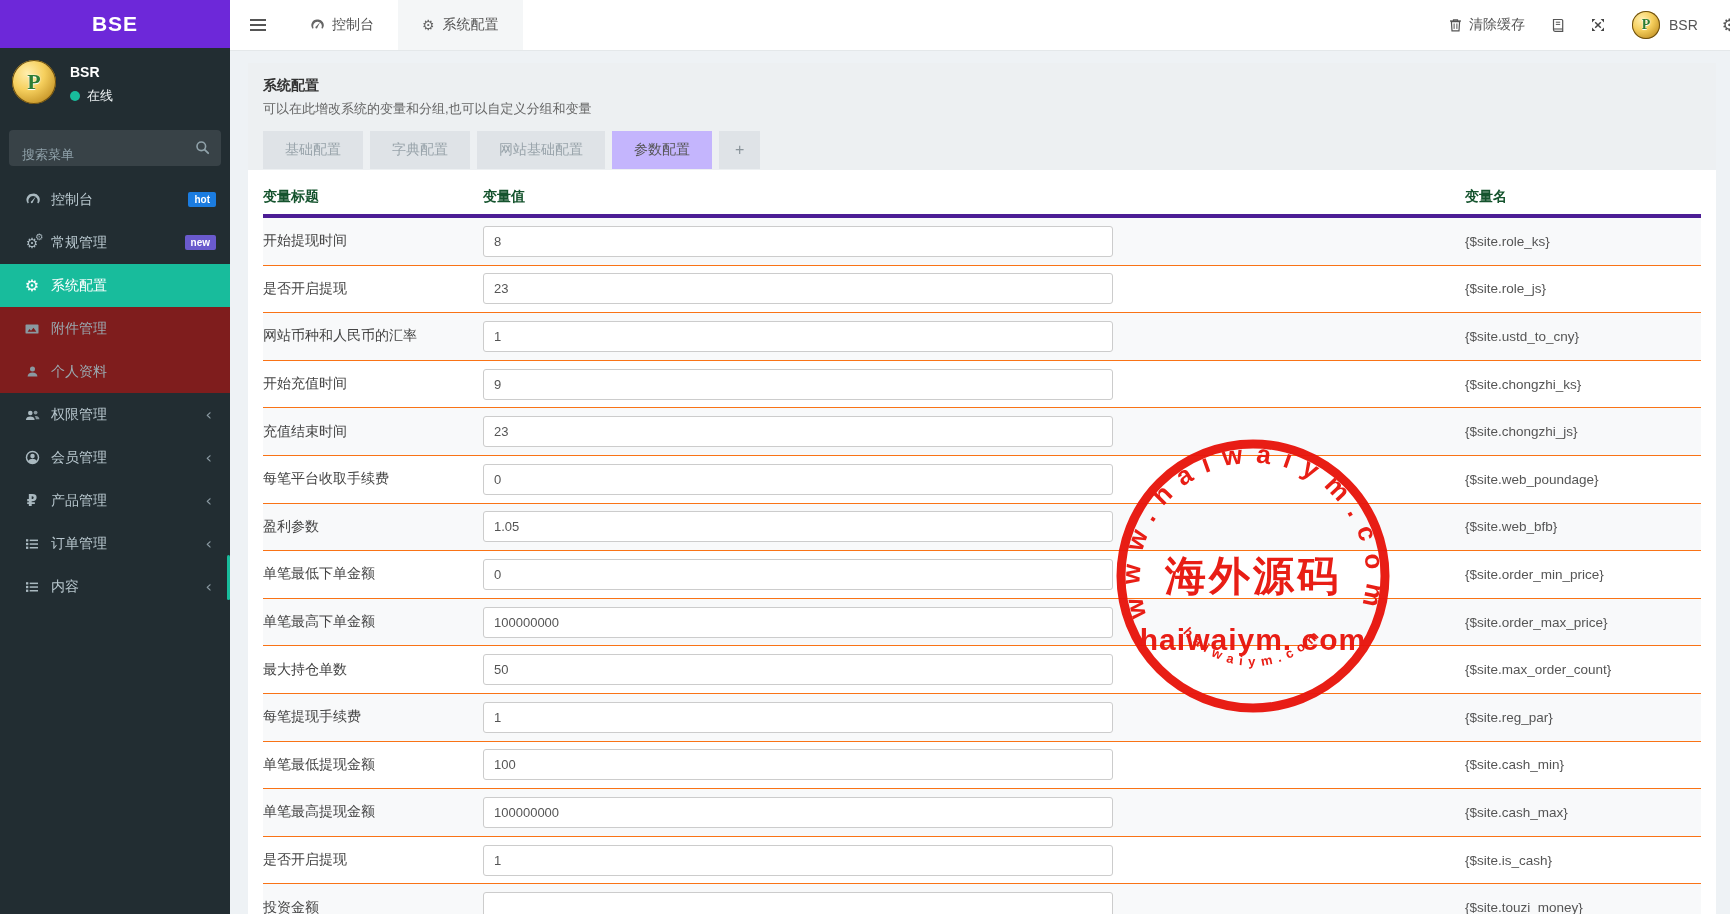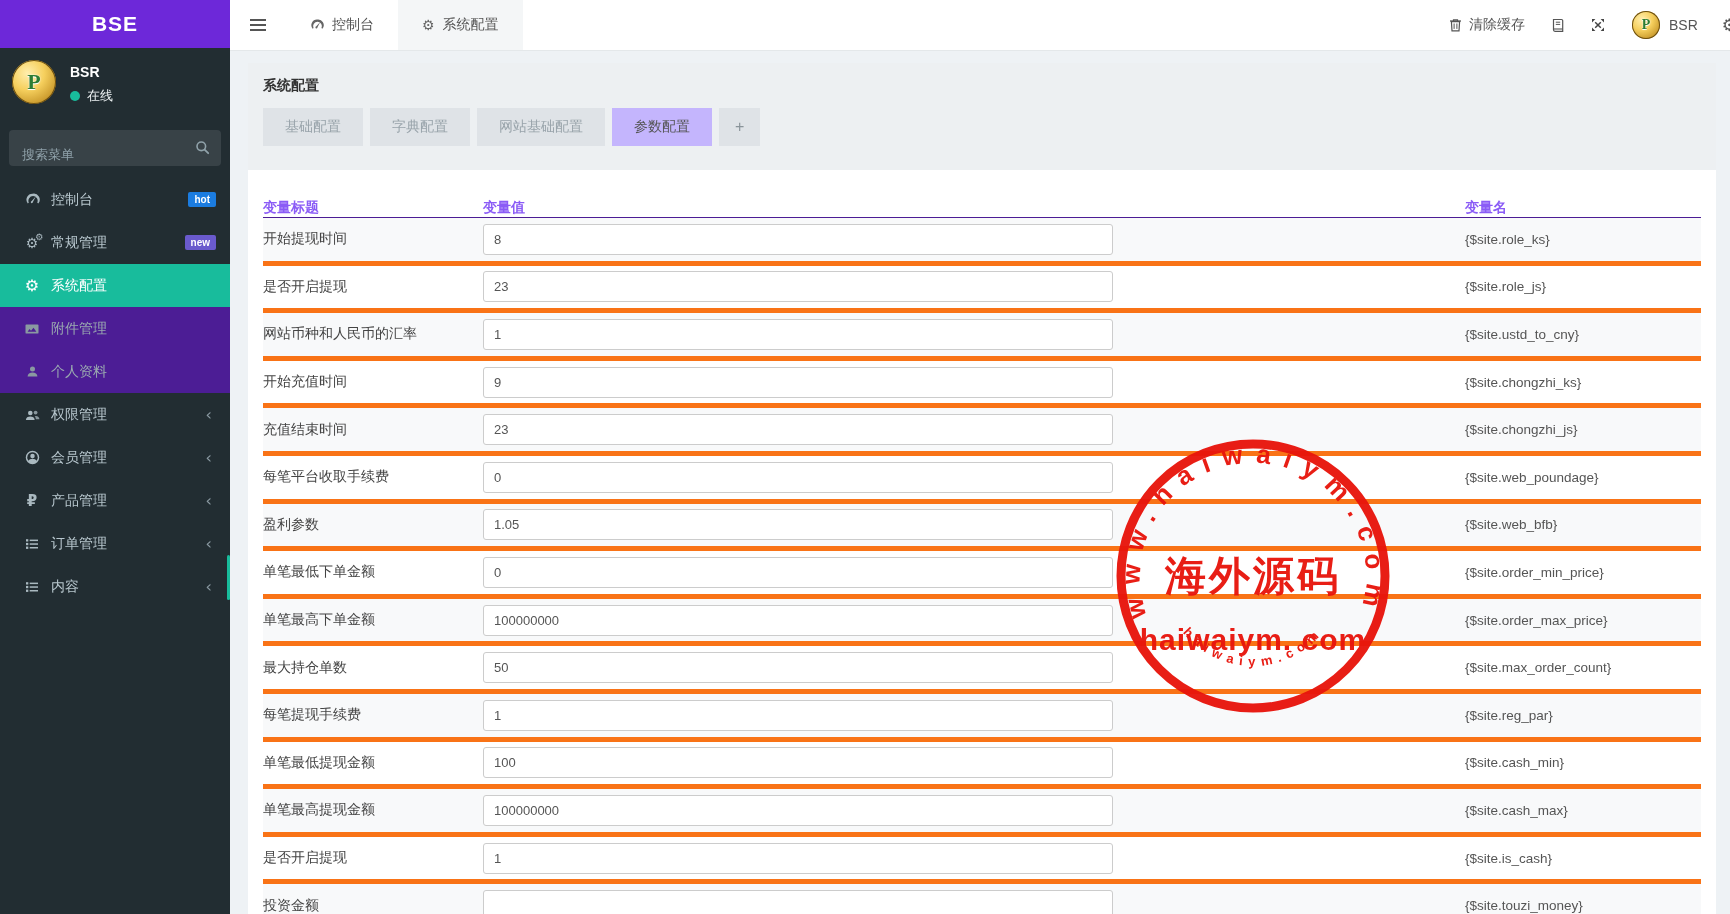--- a/index.html
+++ b/index.html
@@ -19,21 +19,21 @@
   .user-status { margin-left:58px; margin-top:7px; color:#eef3f4; font-size:13px; display:flex; align-items:center; }
   .status-dot { width:10px; height:10px; border-radius:50%; background:#18bc9c; display:inline-block; margin-right:7px; }
   .search-wrap { position:relative; margin:10px 9px 12px; }
   .search-input { width:100%; height:36px; background:#384247; border:0; border-radius:4px; padding:12px 34px 0 13px; font-size:13px; color:#cfd8dc; outline:none; }
   .search-input::placeholder { color:#90a2aa; }
   .search-icon { position:absolute; right:11px; top:10px; }
   .menu { list-style:none; }
   .menu-item { position:relative; height:43px; display:flex; align-items:center; padding:0 14px 0 22px; color:#b8c7ce; font-size:14px; cursor:pointer; }
   .menu-item .mi-icon { width:20px; display:flex; justify-content:center; align-items:center; color:#aab9c0; }
   .menu-item .mi-label { margin-left:9px; flex:1; }
-  .menu-item.submenu { background:#4c1d95; color:#9aa9b0; }
+  .menu-item.submenu { background:#7f1d1d; color:#9aa9b0; }
   .menu-item.submenu .mi-icon { color:#8a99a1; }
   .menu-item.active { background:#18bc9c; color:#fff; }
   .menu-item.active .mi-icon { color:#fff; }
   .badge { font-size:10px; font-weight:bold; color:#fff; border-radius:2px; padding:2px 6px; }
   .badge.hot { background:#1b7ce0; }
   .badge.new { background:#6a5acd; }
   .chev { color:#8a99a1; font-size:16px; line-height:1; padding-right:4px; font-family:"DejaVu Sans",sans-serif; }
   .gear-glyph { font-size:16px; line-height:1; }
   .cogs-wrap { position:relative; font-size:14px; line-height:1; }
   .cogs-wrap .cog-sm { position:absolute; font-size:9px; right:-5px; top:-3px; }
@@ -60,25 +60,25 @@
   .content { position:absolute; left:230px; top:51px; width:1500px; height:863px; background:#eef2f5; }
   .panel { margin:12px 14px 0 18px; background:#fff; }
   .panel-heading { background:#edf0f2; padding:14px 15px 0; height:107px; }
   .ph-title { font-size:14px; font-weight:bold; color:#333; }
   .ph-sub { font-size:13px; color:#666; margin-top:5px; }
   .cfg-tabs { display:flex; gap:7px; margin-top:13px; }
   .cfg-tab { height:38px; display:flex; align-items:center; padding:0 22px; background:#dfe3e7; color:#98a3aa; font-size:14px; cursor:pointer; }
   .cfg-tab.active { background:#c4b5fd; color:#555; }
   .cfg-tab.plus { padding:0 16px; color:#8a949a; font-size:16px; }
   .panel-body { background:#fff; padding:10px 15px 0; }
-  .cfg-header { display:flex; align-items:flex-end; height:38px; border-bottom:1px solid #4c1d95; font-size:14px; font-weight:bold; color:#8b5cf6; }
+  .cfg-header { display:flex; align-items:center; height:38px; border-bottom:4px solid #4c1d95; font-size:14px; font-weight:bold; color:#14532d; }
   .cfg-header .h1c { width:220px; }
   .cfg-header .h2c { width:982px; }
   .cfg-header .h3c { flex:1; }
-  .cfg-row { display:flex; align-items:center; height:47.6px; border-bottom:5px solid #f97316; }
+  .cfg-row { display:flex; align-items:center; height:47.6px; border-bottom:1px solid #f97316; }
   .cfg-row:nth-child(odd) { background:#f8f9fa; }
   .cfg-col-title { width:220px; font-size:14px; color:#444; }
   .cfg-col-value { width:982px; }
   .cfg-input { width:630px; height:31px; border:1px solid #ccc; border-radius:3px; padding:0 10px; font-size:13px; color:#555; background:#fff; outline:none; font-family:"Liberation Sans","DejaVu Sans",sans-serif; }
   .cfg-col-name { flex:1; font-size:13.5px; color:#555; }
 
   
   .stamp { position:absolute; left:1108px; top:431px; z-index:50; pointer-events:none; opacity:.96; }
 
   svg.ic { display:block; }
@@ -271,20 +271,21 @@
         <span>BSR</span>
       </div>
       <div class="nav-gears"><span>⚙</span></div>
     </div>
   </div>
 
   <div class="content">
     <div class="panel">
       <div class="panel-heading">
         <div class="ph-title">系统配置</div>
+        <div class="ph-sub">可以在此增改系统的变量和分组,也可以自定义分组和变量</div>
         <div class="cfg-tabs">
           <div class="cfg-tab">基础配置</div>
           <div class="cfg-tab">字典配置</div>
           <div class="cfg-tab">网站基础配置</div>
           <div class="cfg-tab active">参数配置</div>
           <div class="cfg-tab plus">+</div>
         </div>
       </div>
       <div class="panel-body">
         <div class="cfg-header">

